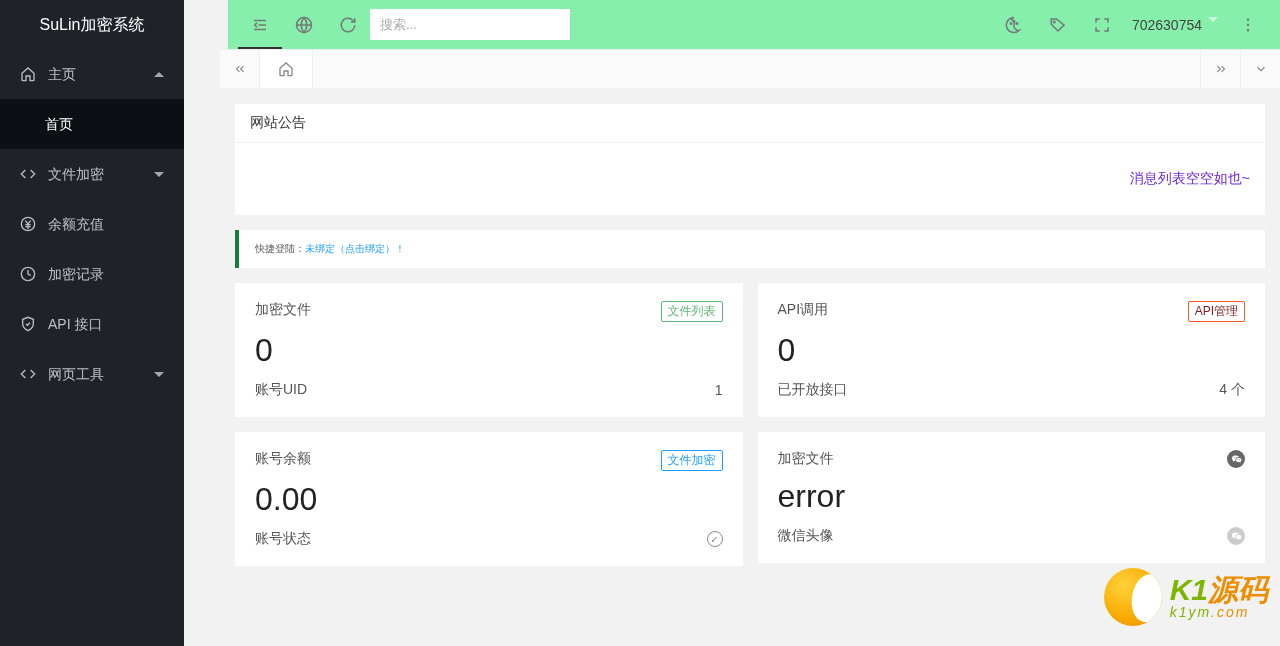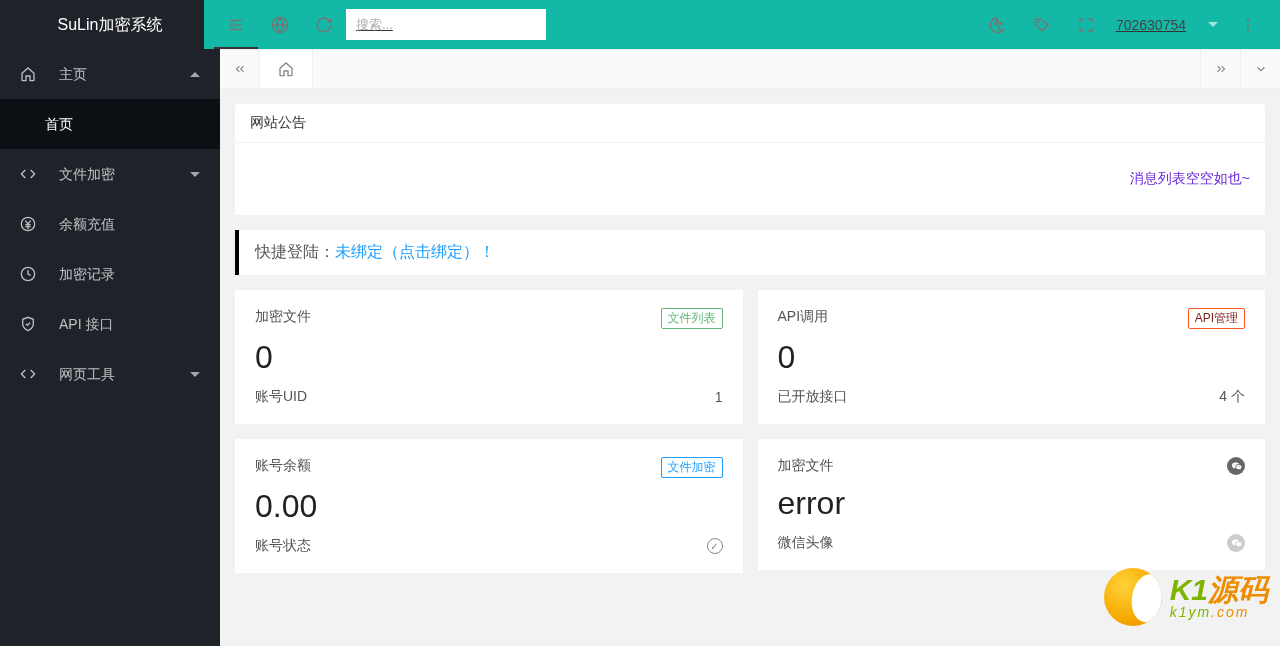--- a/index.html
+++ b/index.html
@@ -1,56 +1,56 @@
 <!DOCTYPE html>
 <html><head>
 <meta charset="utf-8">
 <style>
 * { margin: 0; padding: 0; box-sizing: border-box; }
 body { font-family: -apple-system, "Helvetica Neue", Arial, sans-serif; font-size: 14px; color: #333; background: #f2f2f2; }
 
 
-.sidebar { position: fixed; left: 0; top: 0; bottom: 0; width: 220px; background: #20222a; color: #aeb3b9; }
+.sidebar { position: fixed; left: 0; top: 0; bottom: 0; width: 184px; background: #20222a; color: #aeb3b9; }
 .sidebar-header { height: 49px; line-height: 49px; text-align: center; color: #fff; font-size: 16px; font-weight: 400; }
 .nav { list-style: none; }
 .nav-item { height: 50px; line-height: 50px; padding: 0 20px; cursor: pointer; display: flex; align-items: center; justify-content: space-between; color: rgba(255,255,255,0.7); font-size: 14px; }
 .nav-item.active { background: #000; color: #fff; }
-.nav-item .ni-left { display: flex; align-items: center; gap: 23px; }
+.nav-item .ni-left { display: flex; align-items: center; gap: 12px; }
 .nav-item .ni-icon { width: 16px; height: 16px; display: inline-flex; align-items: center; justify-content: center; }
 .nav-sub { list-style: none; }
 .nav-sub .nav-item { padding-left: 45px; background: #0c0f13; }
 .caret { width: 0; height: 0; border-left: 5px solid transparent; border-right: 5px solid transparent; }
 .caret.up { border-bottom: 5px solid rgba(255,255,255,0.6); }
 .caret.down { border-top: 5px solid rgba(255,255,255,0.6); }
 
 
-.header { position: fixed; left: 204px; right: 0; top: 0; height: 49px; background: #14b8a6; display: flex; align-items: center; justify-content: space-between; padding: 0 10px; text-decoration: underline; }
+.header { position: fixed; left: 228px; right: 0; top: 0; height: 49px; background: #86efac; display: flex; align-items: center; justify-content: space-between; padding: 0 10px; }
 .hd-left, .hd-right { display: flex; align-items: center; }
 .hd-item { width: 44px; height: 49px; display: flex; align-items: center; justify-content: center; cursor: pointer; color: #767676; position: relative; }
 .hd-item.active::after { content: ''; position: absolute; bottom: 0; left: 0; right: 0; height: 2px; background: #333; }
 .search-input { border: none; outline: none; padding: 8px 10px; font-size: 13px; color: #555; width: 200px; }
 .search-input::placeholder { color: #aaa; }
-.user-id { padding: 0 8px; display: flex; align-items: center; gap: 22px; cursor: pointer; color: #444; }
+.user-id { padding: 0 8px; display: flex; gap: 6px; cursor: pointer; color: #444; }
 
 
 .tabs { position: fixed; left: 220px; right: 0; top: 49px; height: 40px; background: #fafafa; border-top: 1px solid #eee; border-bottom: 1px solid #eee; display: flex; align-items: stretch; justify-content: space-between; }
 .tabs-left, .tabs-right { display: flex; align-items: stretch; }
 .tab-ctrl { width: 40px; display: flex; align-items: center; justify-content: center; cursor: pointer; border-right: 1px solid #eee; color: #888; }
 .tabs-right .tab-ctrl { border-right: none; border-left: 1px solid #eee; }
 .tab { padding: 0 18px; display: flex; align-items: center; border-right: 1px solid #eee; background: #fff; cursor: pointer; }
 
 
 .main { margin-left: 220px; padding-top: 104px; padding-left: 15px; padding-right: 15px; padding-bottom: 15px; }
 
 .card { background: #fff; border-radius: 2px; margin-bottom: 15px; }
 .card-header { padding: 10px 15px; border-bottom: 1px solid #f1f1f1; font-size: 14px; color: #333; }
 .card-body { padding: 15px; }
 .empty-msg { text-align: right; color: #6d28d9; padding: 12px 0; font-size: 14px; }
 
-.notice { background: #fff; border-left: 4px solid #000000; padding: 12px 16px; margin-bottom: 15px; color: #555; font-size: 16px; }
+.notice { background: #fff; border-left: 4px solid #15803d; padding: 12px 16px; margin-bottom: 15px; color: #555; font-size: 10px; }
 .notice a { color: #1e9fff; text-decoration: none; }
 
 .row { display: flex; gap: 15px; margin-bottom: 15px; }
 .col { flex: 1; }
 
 .stat-card { background: #fff; padding: 18px 20px; }
 .stat-top { display: flex; justify-content: space-between; align-items: flex-start; margin-bottom: 10px; }
 .stat-top .title { color: #555; font-size: 14px; }
 .badge { font-size: 12px; padding: 1px 6px; border-radius: 2px; border: 1px solid; cursor: pointer; }
 .badge.green { color: #5fb878; border-color: #5fb878; }

